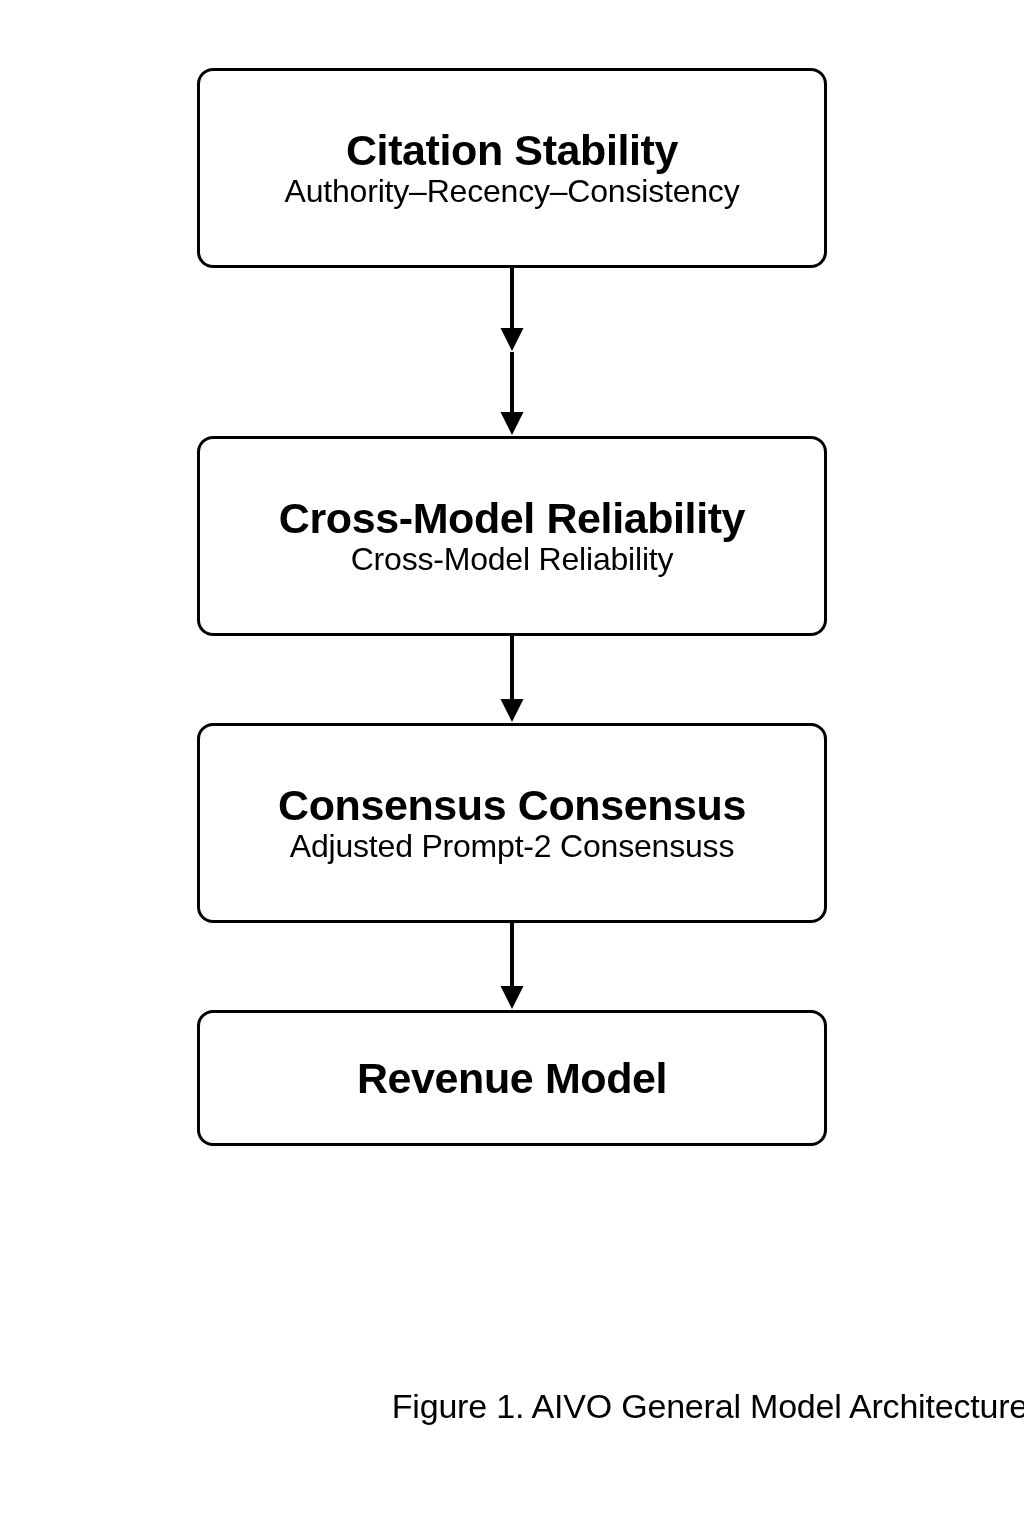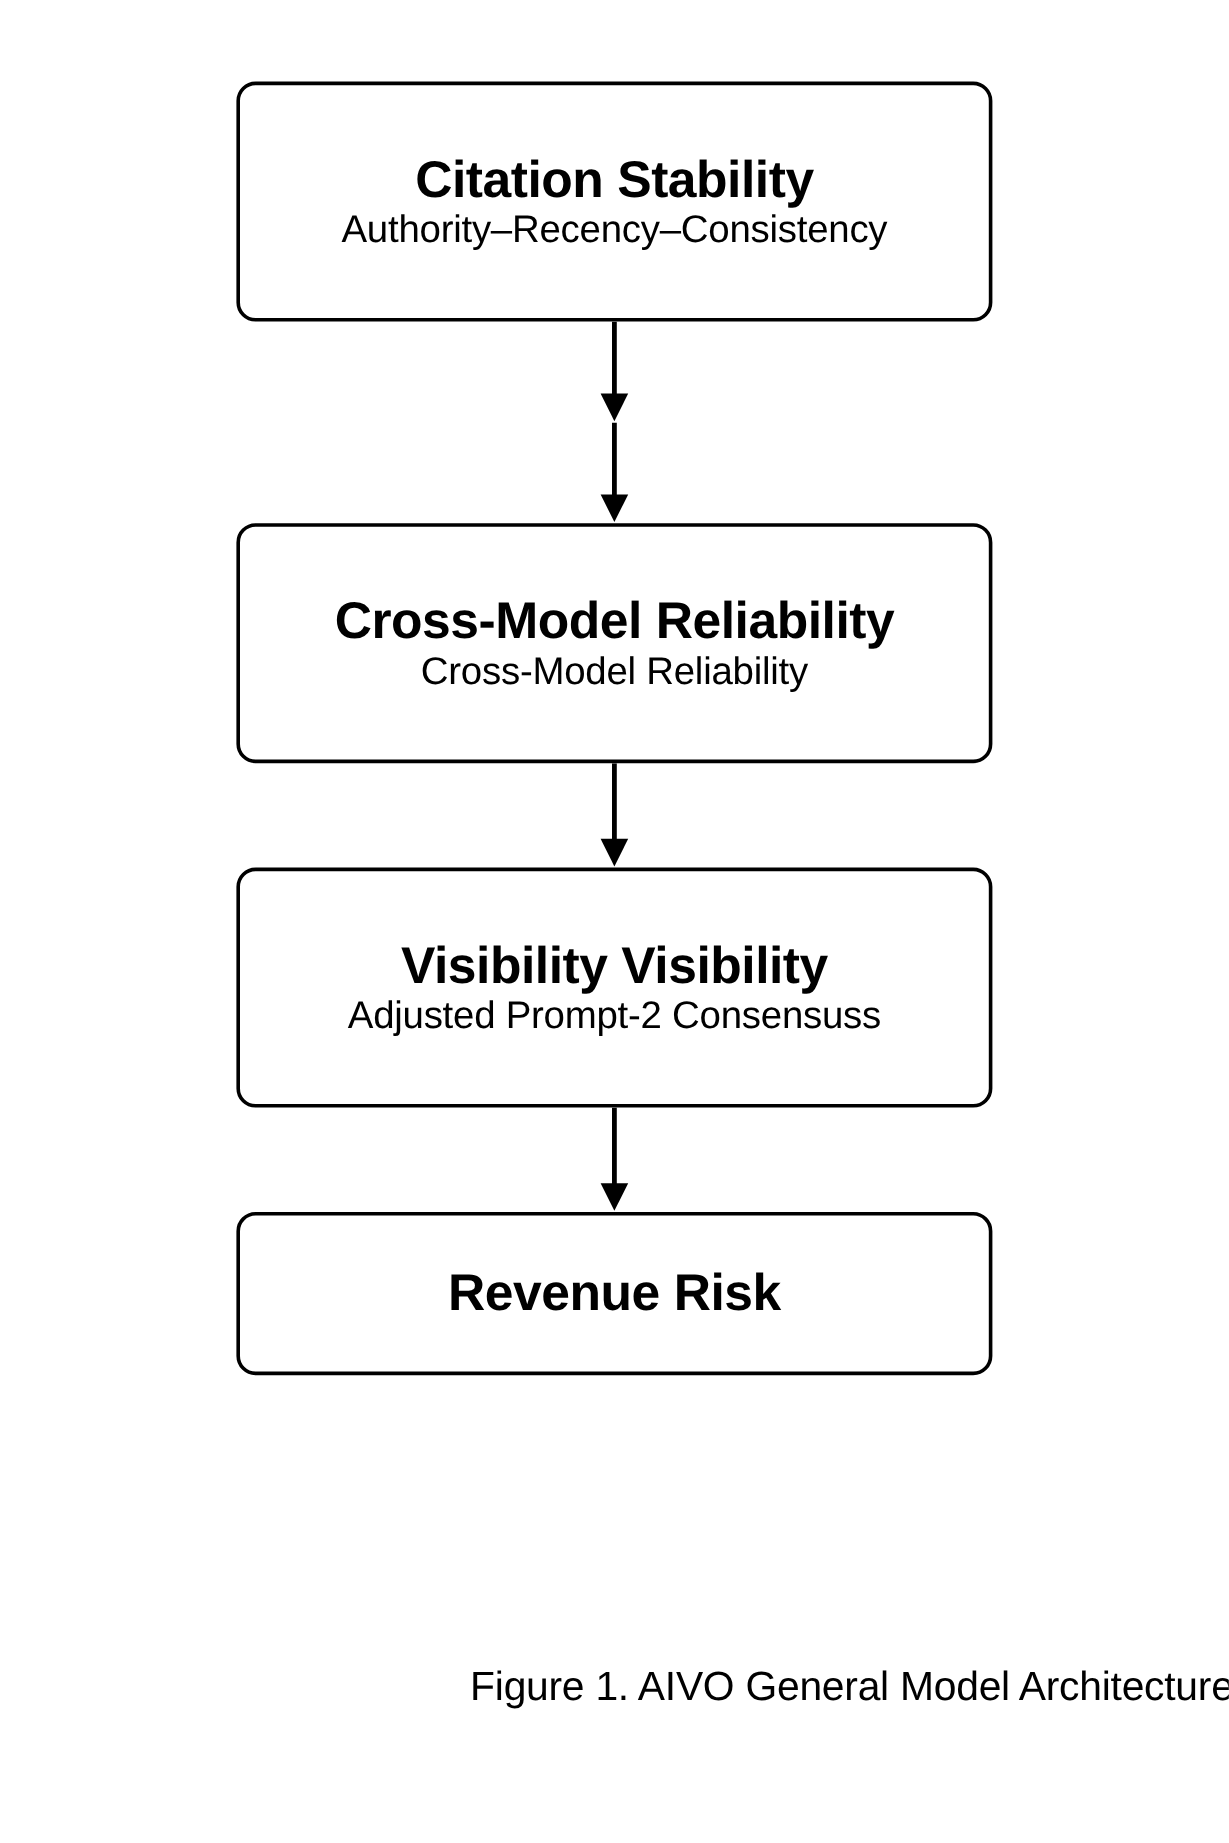--- a/index.html
+++ b/index.html
@@ -125,32 +125,32 @@
     </div>
 
     <div class="connector gap-87">
       <svg width="30" height="87" viewBox="0 0 30 87" aria-hidden="true">
         <line x1="15" y1="0" x2="15" y2="71" stroke="#000000" stroke-width="4"></line>
         <polygon points="15,86 3.5,63 26.5,63" fill="#000000"></polygon>
       </svg>
     </div>
 
     <div class="node-box with-subtitle">
-      <div class="node-title">Visibility Visibility</div>
+      <div class="node-title">Consensus Consensus</div>
       <div class="node-subtitle">Adjusted Prompt-2 Consensuss</div>
     </div>
 
     <div class="connector gap-87">
       <svg width="30" height="87" viewBox="0 0 30 87" aria-hidden="true">
         <line x1="15" y1="0" x2="15" y2="71" stroke="#000000" stroke-width="4"></line>
         <polygon points="15,86 3.5,63 26.5,63" fill="#000000"></polygon>
       </svg>
     </div>
 
     <div class="node-box title-only">
-      <div class="node-title">Revenue Risk</div>
+      <div class="node-title">Revenue Model</div>
     </div>
 
   </div>
 
   <div class="figure-caption">Figure 1. AIVO General Model Architecture</div>
 
 </div>
 
 </body></html>

